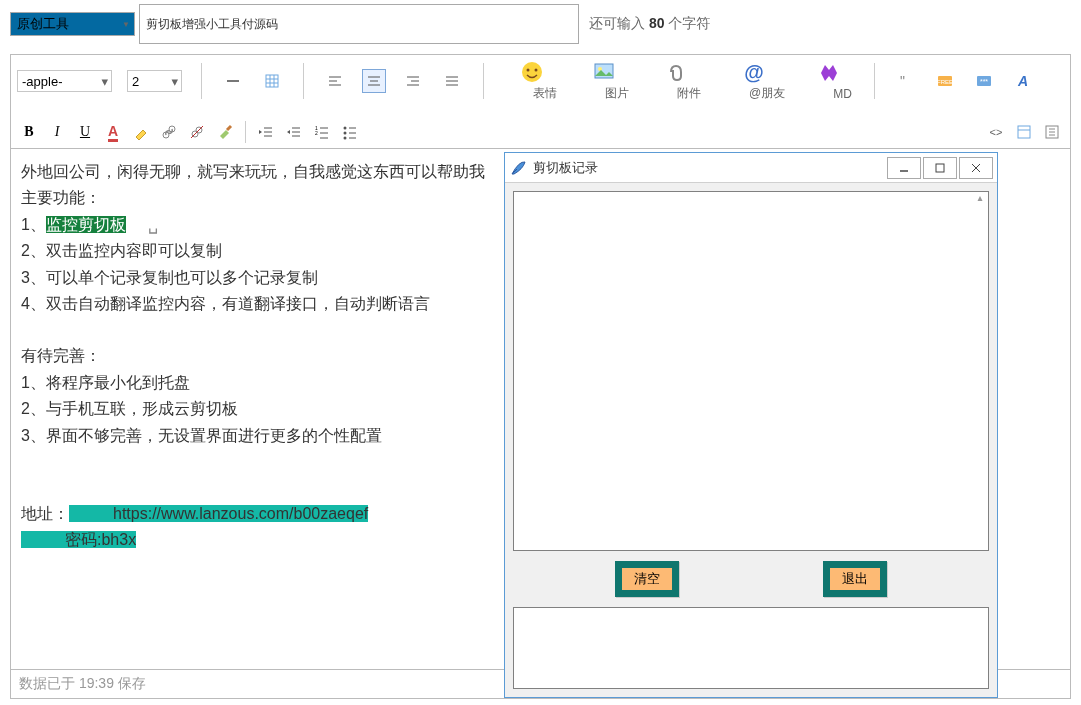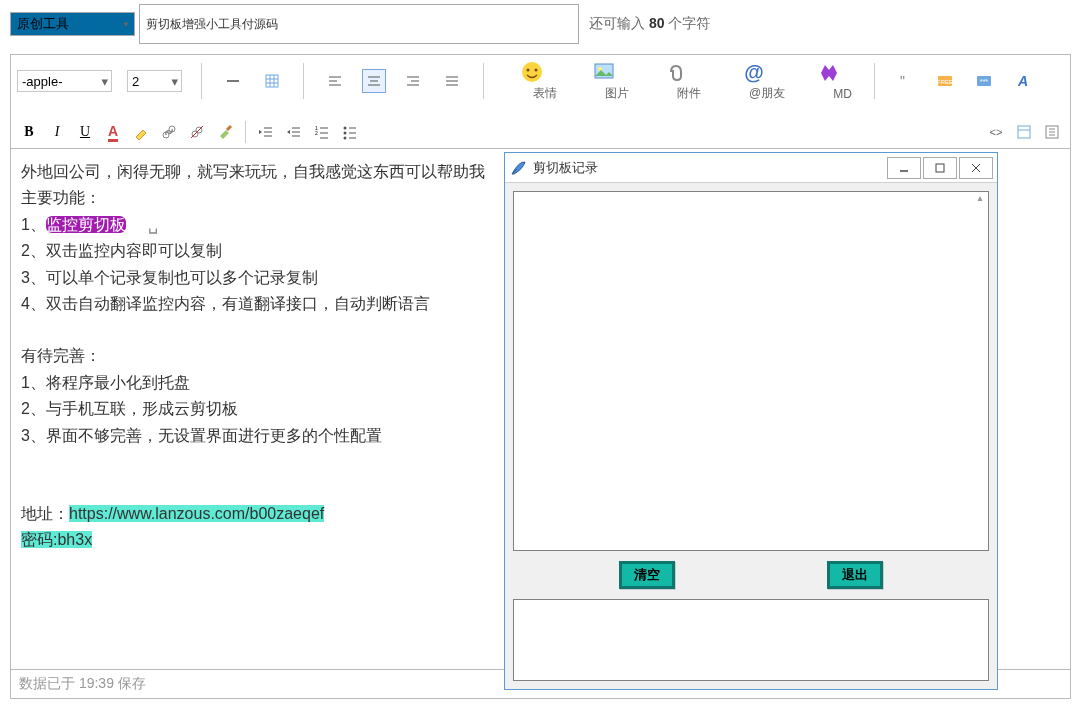--- a/index.html
+++ b/index.html
@@ -112,22 +112,22 @@
   margin-top: 2px;
 }
 .editor-content {
   padding: 10px 10px;
   font-size: 16px;
   color: #333;
   line-height: 1.65;
   min-height: 520px;
   position: relative;
 }
-.sel { background: #a21caf; color: #fff; border-radius: 6px; }
-.hl { background: #5eead4; }
+.sel { background: #15803d; color: #fff; }
+.hl { background: #14b8a6; padding-left: 44px; }
 .status-bar {
   border-top: 1px solid #bbb;
   padding: 5px 8px;
   font-size: 14px;
   color: #999;
   background: #fff;
 }
 
 .float-win {
   position: absolute;
@@ -185,26 +185,25 @@
   color: #999;
   font-size: 10px;
   text-align: center;
 }
 .btn-row {
   display: flex;
   justify-content: space-around;
   padding: 10px 30px;
 }
 .std-btn {
-  border: 3px solid #0f766e;
-  background: #14b8a6;
+  border: 7px solid #0f766e;
+  background: #fdba74;
   padding: 2px 12px;
   font-size: 13px;
   box-shadow: 1px 1px 0 rgba(0,0,0,0.15);
-  font-weight: bold;
 }
 .translate-area {
   background: #fff;
   border: 1px solid #808080;
   height: 82px;
 }
 
 svg { display: block; }
 </style>
 </head>

